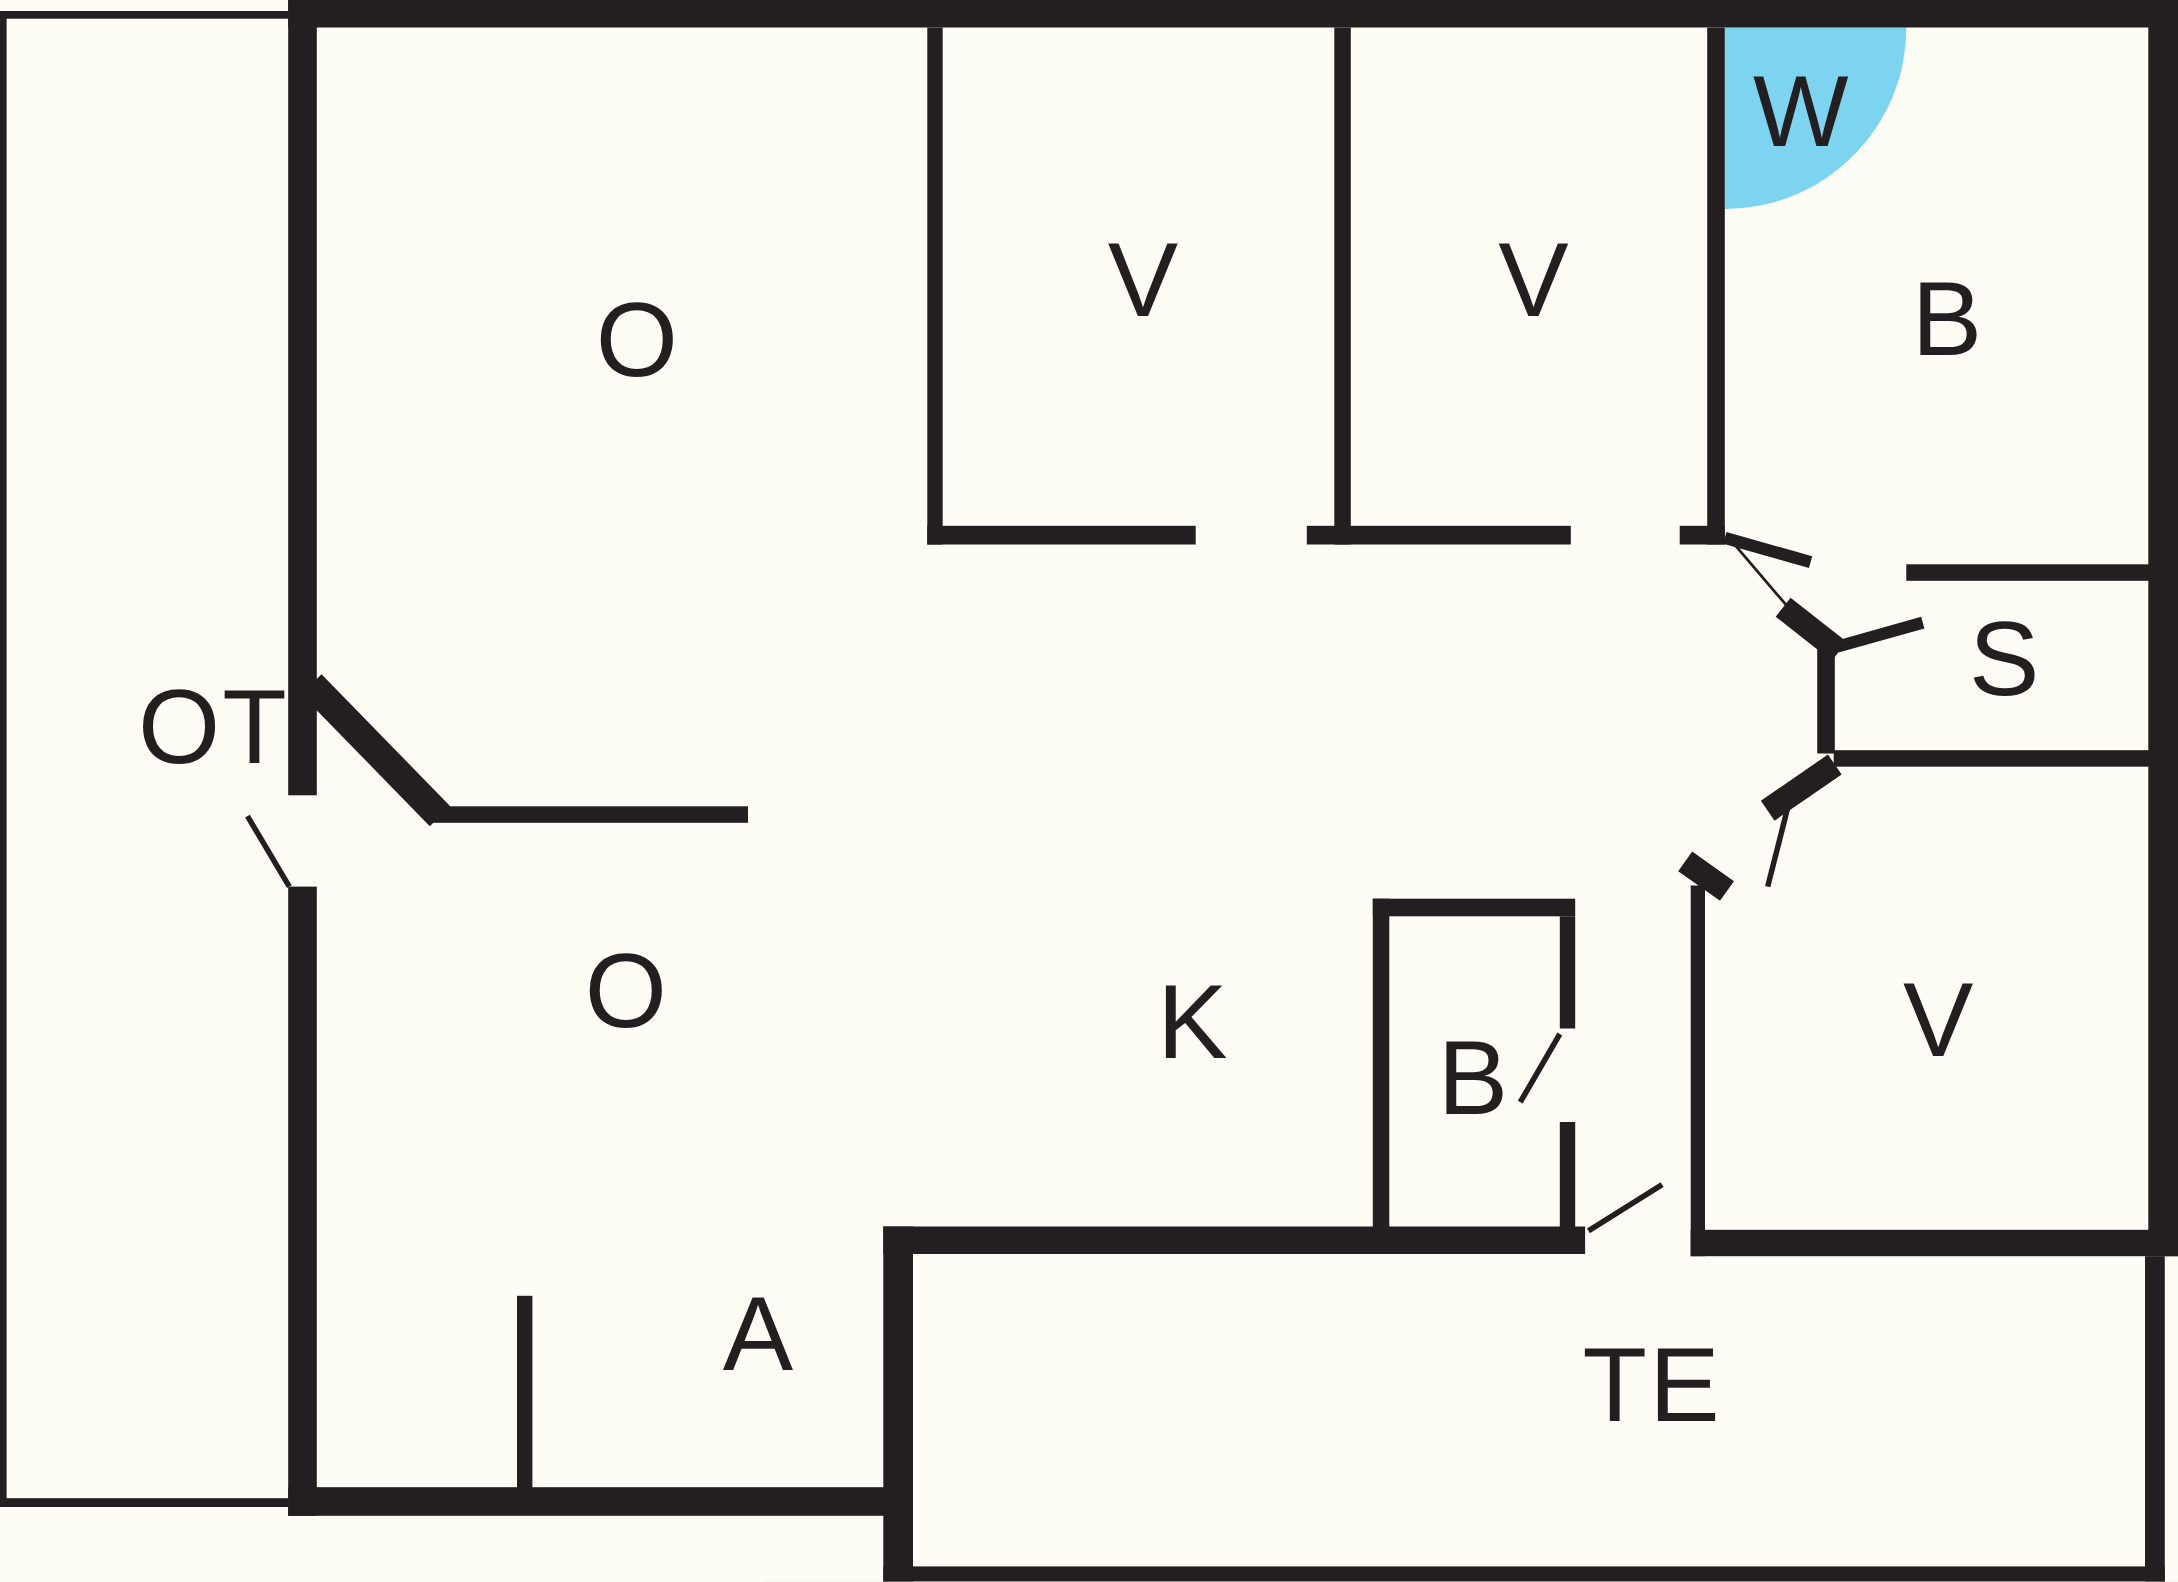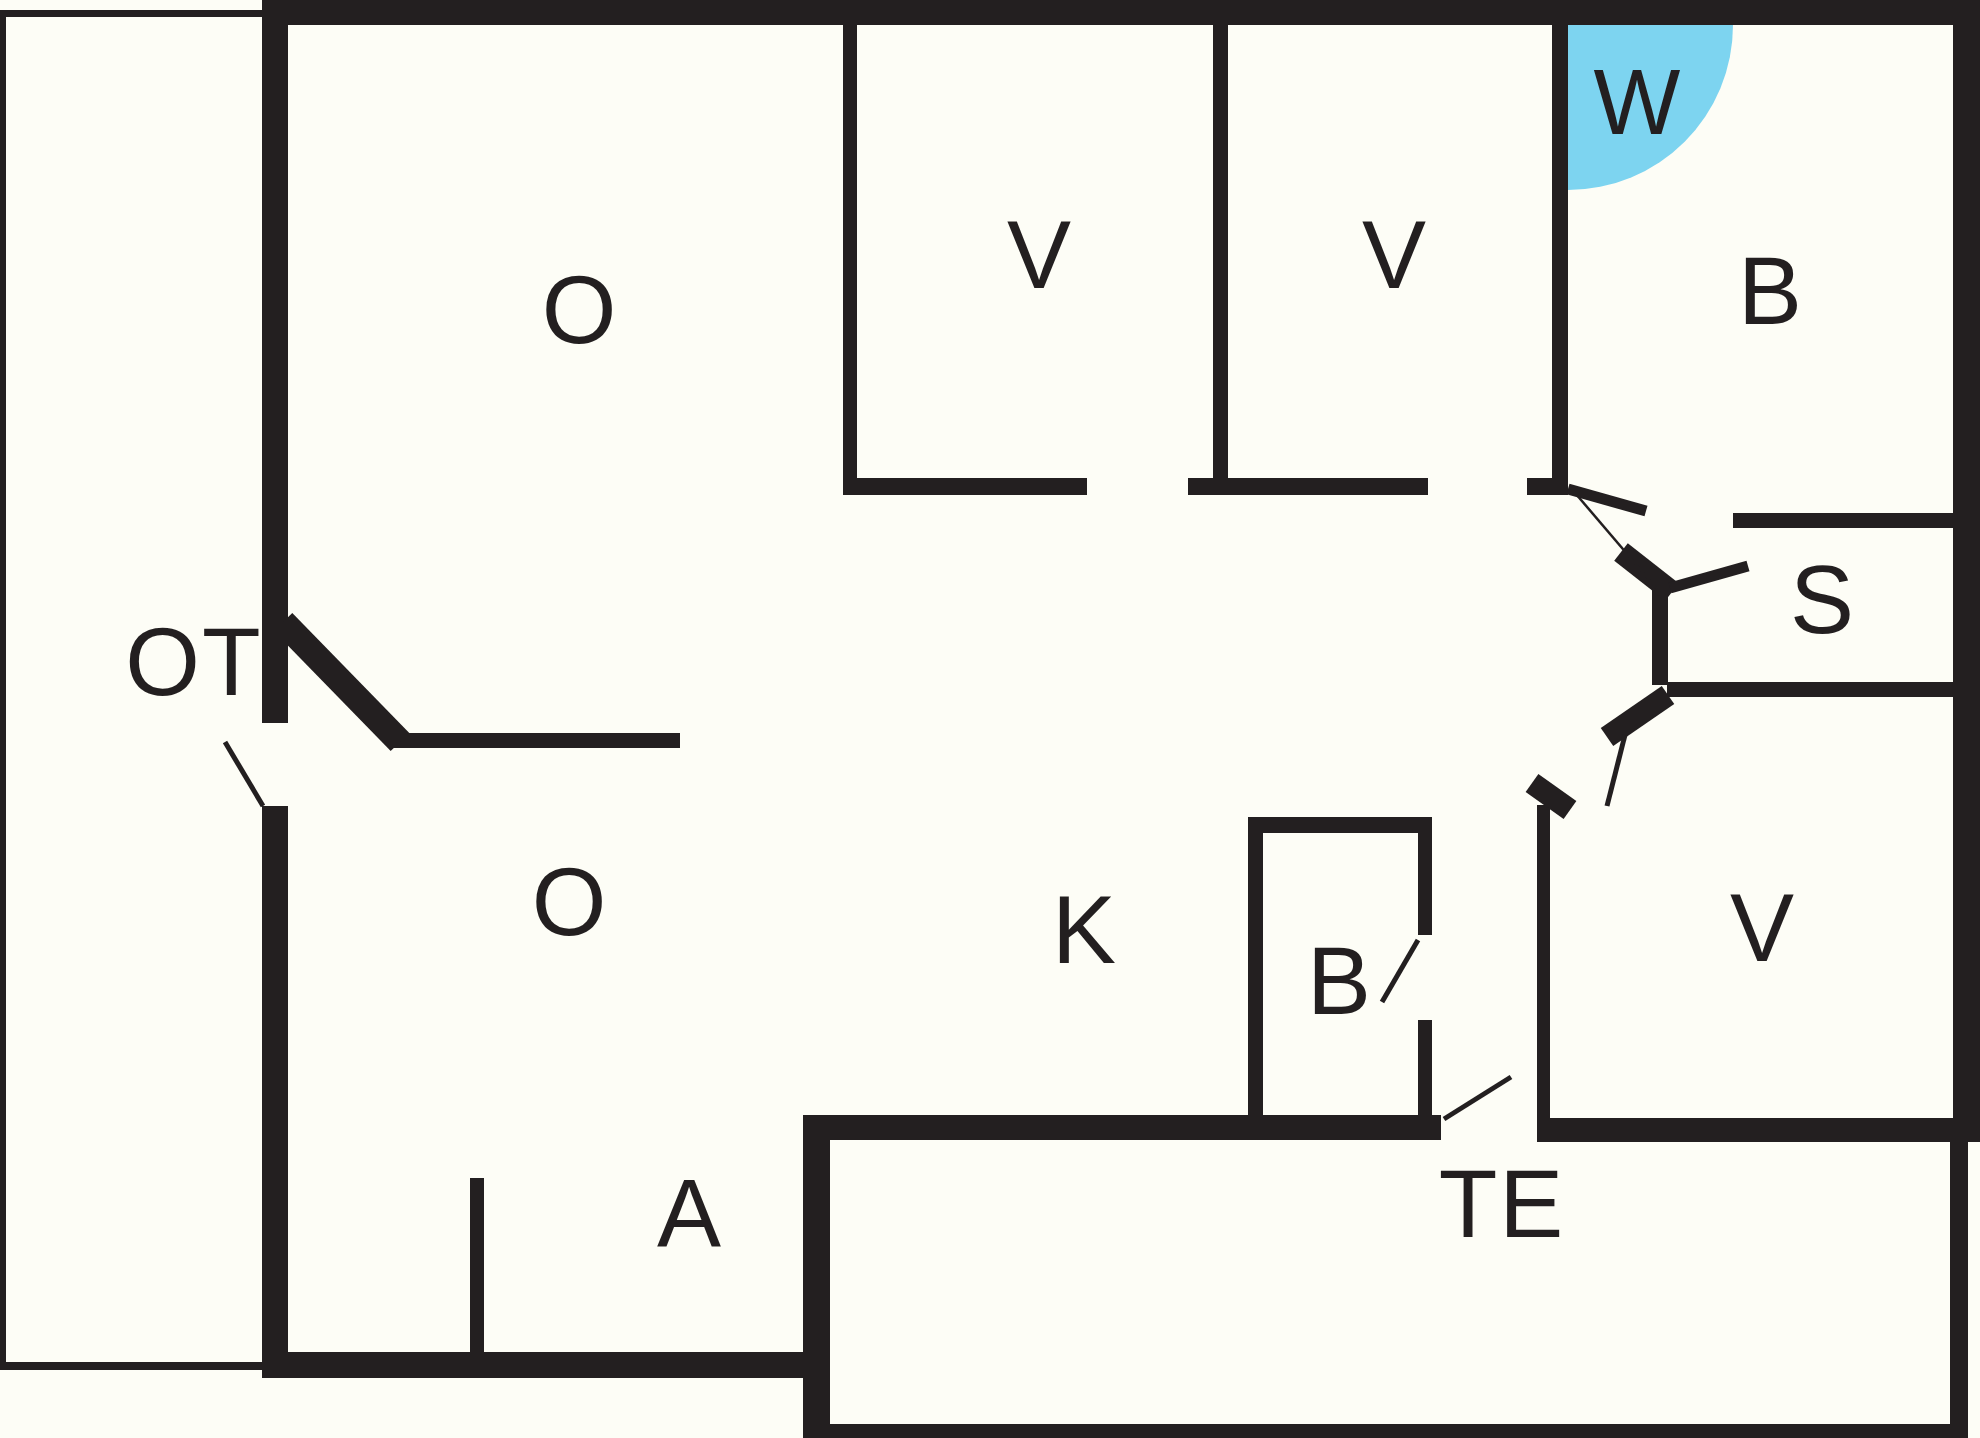--- a/index.html
+++ b/index.html
@@ -95,15 +95,15 @@
   <div class="room-label" style="left:1040px; top:255px;">V</div>
   <div class="room-label" style="left:1395px; top:255px;">V</div>
   <div class="room-label small" style="left:1638px; top:102px;">W</div>
   <div class="room-label" style="left:1771px; top:291px;">B</div>
   <div class="room-label" style="left:1823px; top:600px;">S</div>
   <div class="room-label" style="left:570px;  top:902px;">O</div>
   <div class="room-label" style="left:1085px; top:930px;">K</div>
   <div class="room-label" style="left:1340px; top:981px;">B</div>
   <div class="room-label" style="left:1763px; top:928px;">V</div>
   <div class="room-label" style="left:690px;  top:1213px;">A</div>
-  <div class="room-label" style="left:1502px; top:1204px;">TE</div>
+  <div class="room-label" style="left:1502px; top:1260px;">TE</div>
 
 </div>
 
 </body></html>

